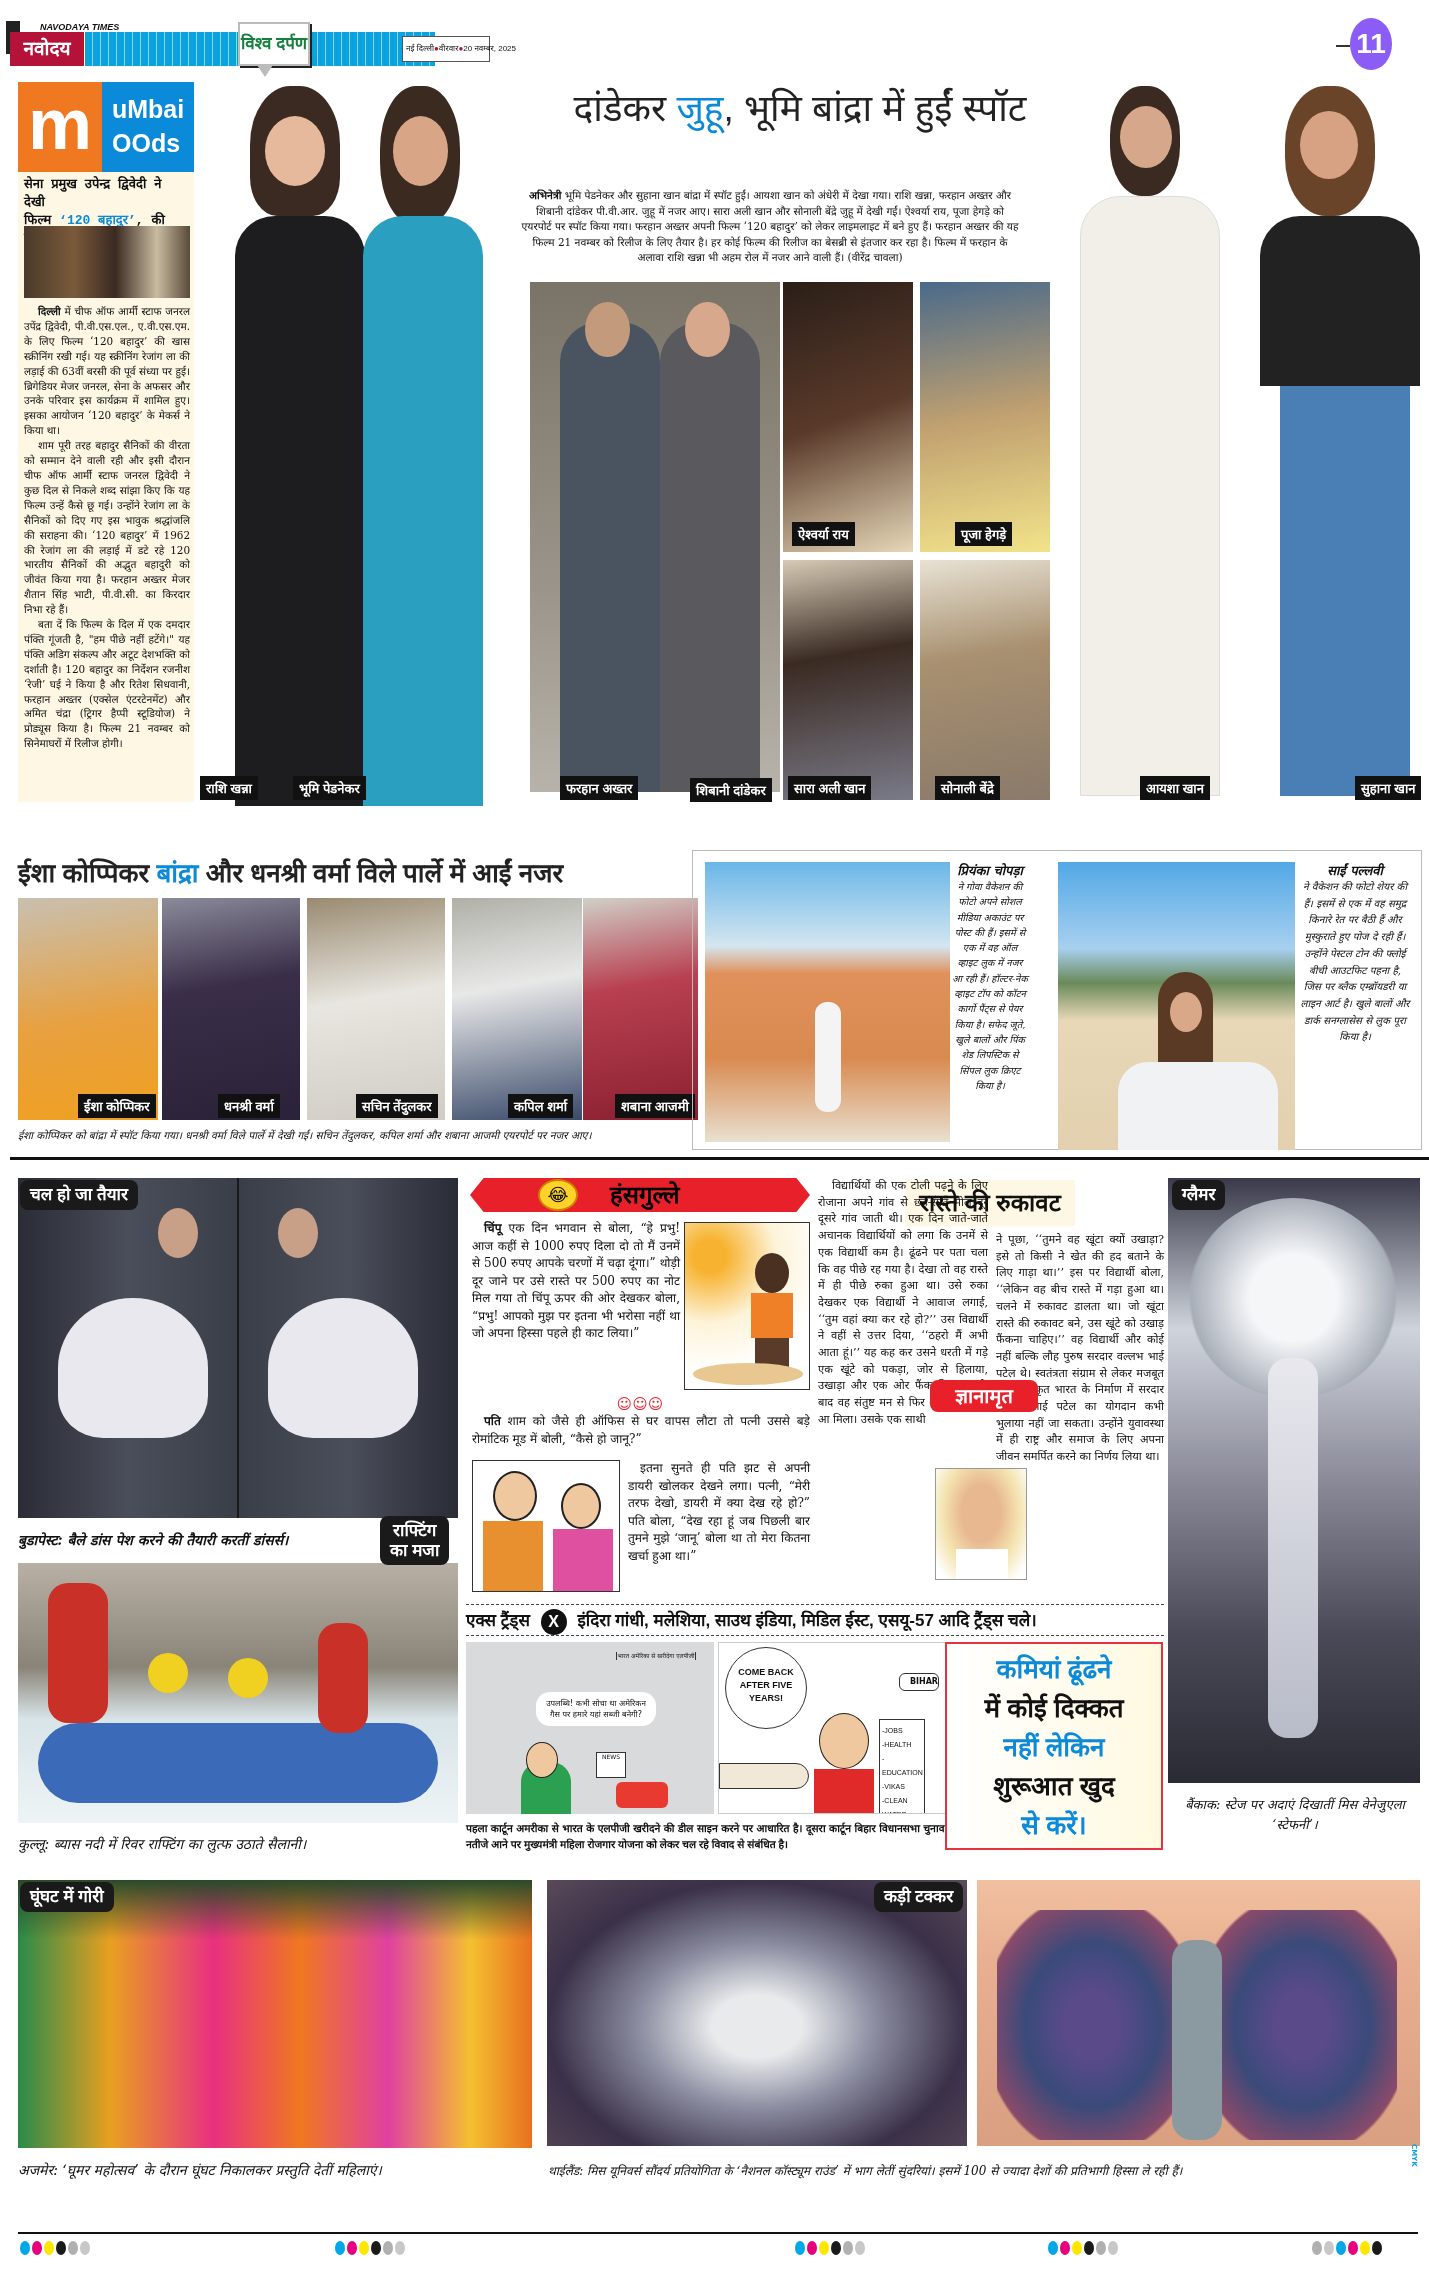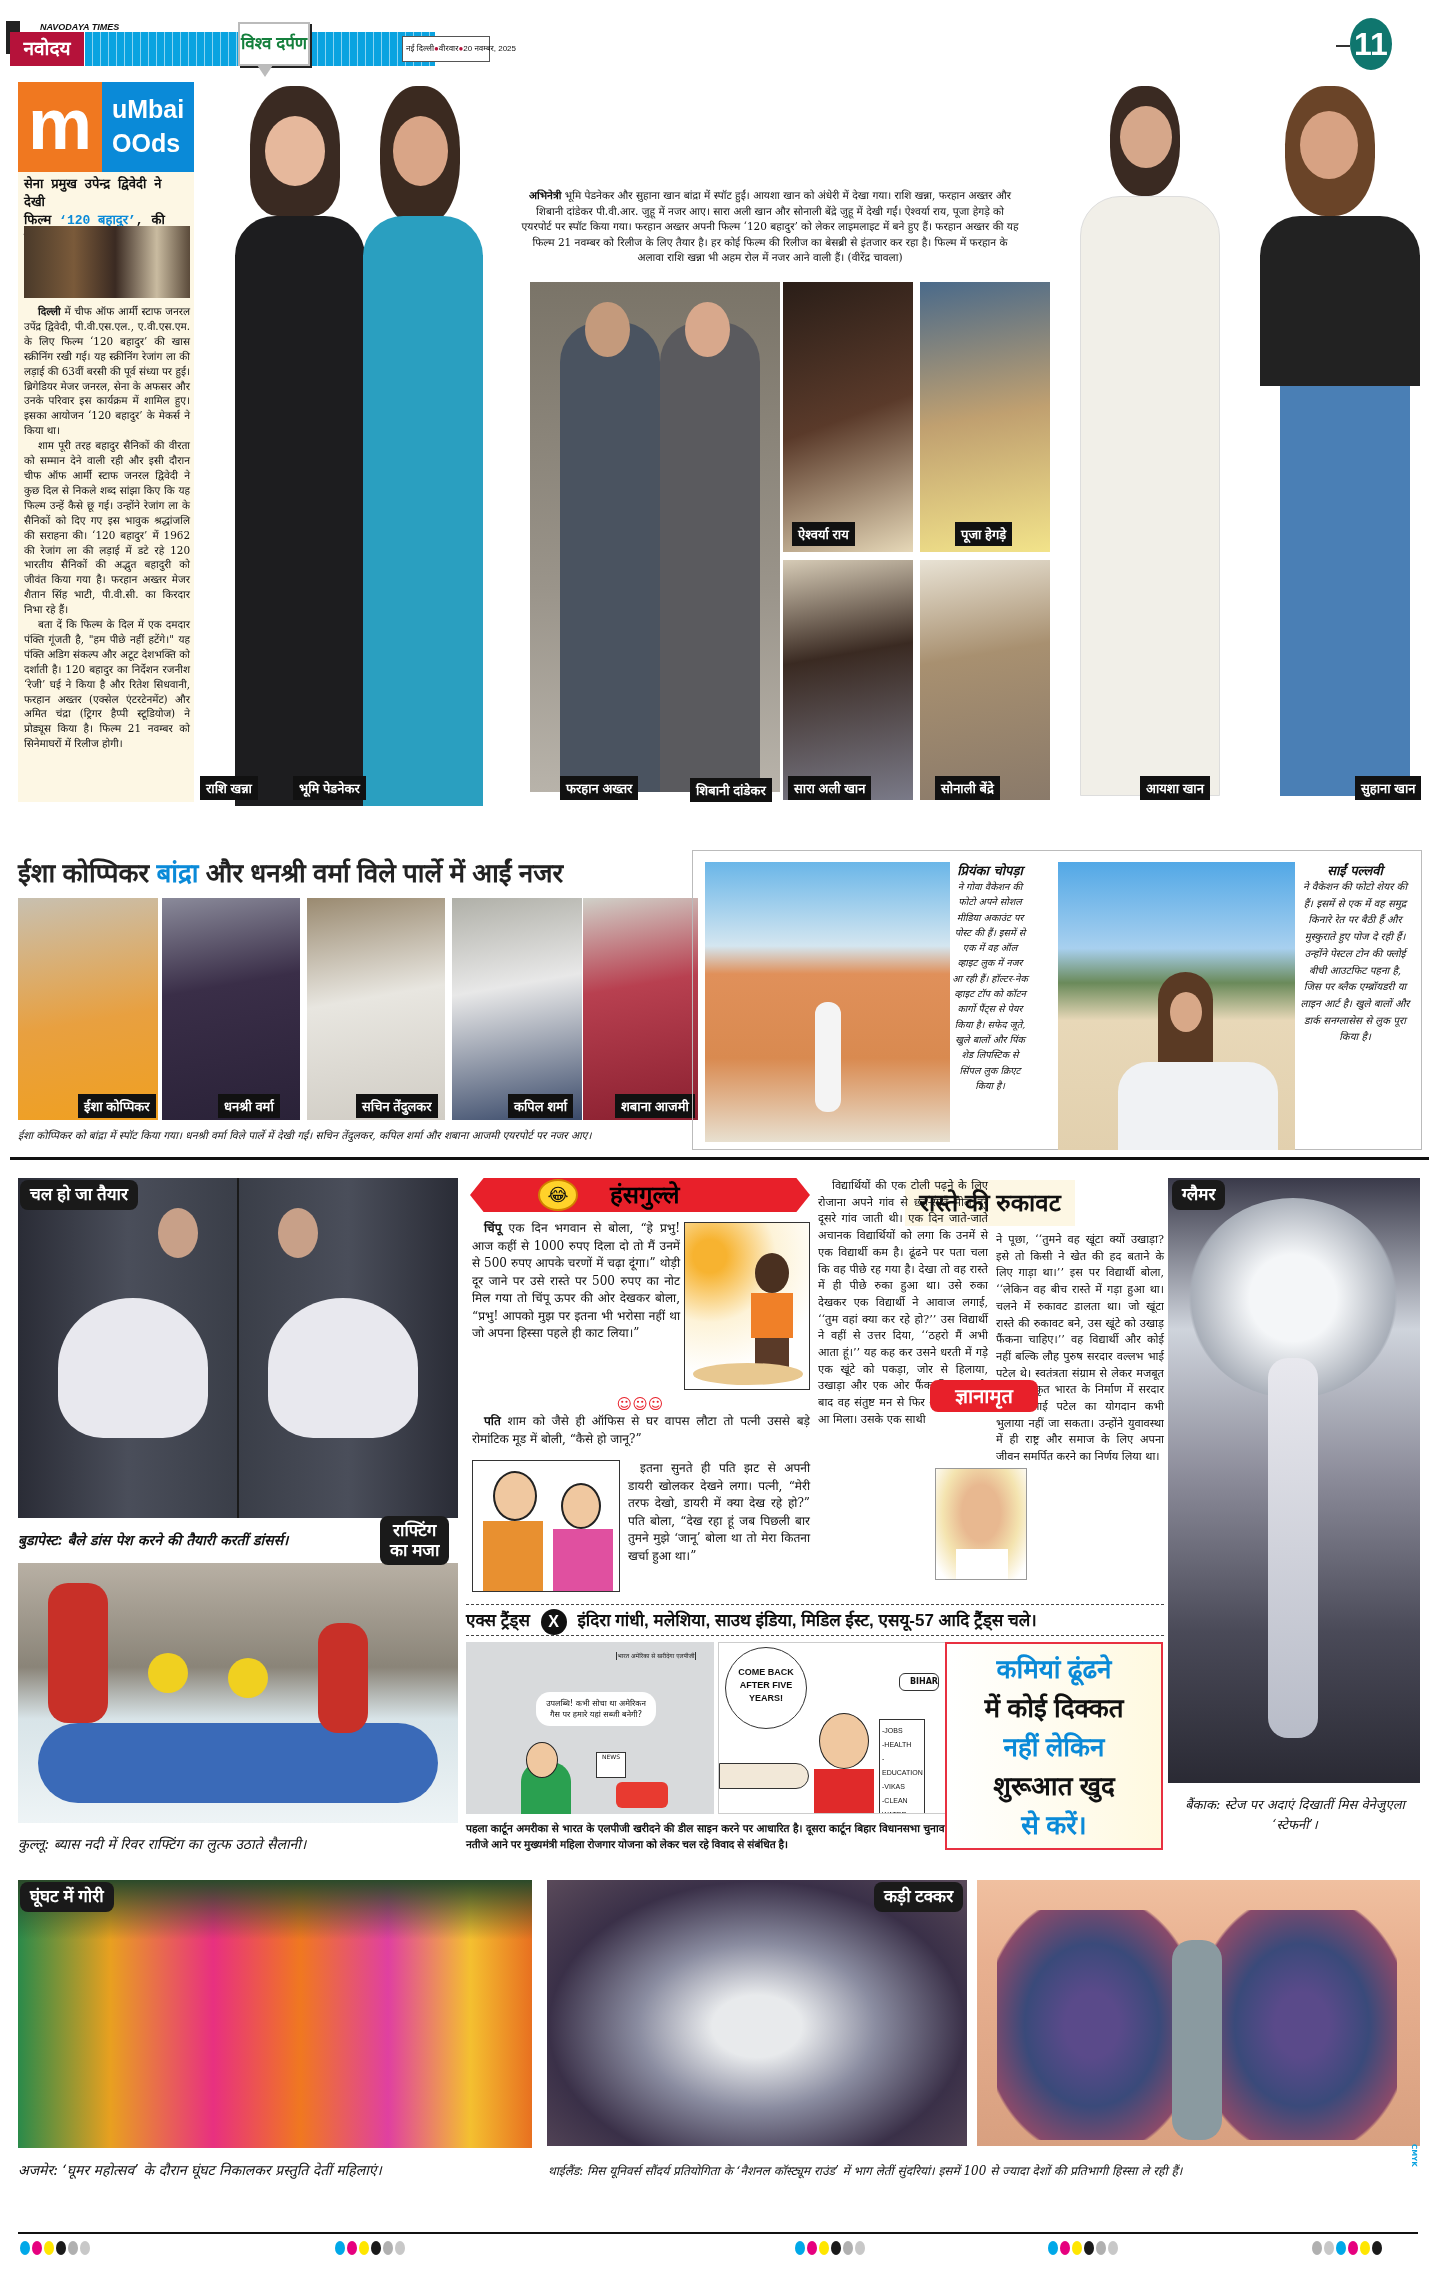--- a/index.html
+++ b/index.html
@@ -35,21 +35,21 @@
 [data-name="masthead"] [data-name="brand-small"]{left:108px;top:20px;font-size:10px}
 [data-name="masthead"] [data-name="corner-mark"]{left:18px;top:19px;width:20px;height:36px}
 [data-name="masthead"] [data-name="brand-logo"]{left:28px;top:29px;width:200px;height:33px;font-size:24px;line-height:33px}
 [data-name="masthead"] [data-name="stripe-bar-left"]{left:232px;top:29px;width:420px;height:33px}
 [data-name="masthead"] [data-name="stripe-bar-right"]{left:847px;top:29px;width:330px;height:33px}
 [data-name="masthead"] [data-name="section-title"]{left:652px;top:20px;width:190px;height:44px}
 [data-name="masthead"] [data-name="section-title-text"]{font-size:28px}
 [data-name="masthead"] [data-name="section-pointer"]{left:702px;top:64px}
 [data-name="masthead"] [data-name="dateline"]{left:1098px;top:32px;width:236px;height:30px;font-size:13px;line-height:28px;padding-left:8px}
 </style>
-<div class="abs" data-name="page-number-badge" style="left:1350px;top:18px;width:42px;height:52px;border-radius:50%;background:#0f766e;color:#fff;font-weight:bold;font-size:32px;text-align:center;line-height:52px;font-family:'Liberation Sans',sans-serif">
+<div class="abs" data-name="page-number-badge" style="left:1350px;top:18px;width:42px;height:52px;border-radius:50%;background:#8b5cf6;color:#fff;font-weight:bold;font-size:28px;text-align:center;line-height:52px;font-family:'Liberation Sans',sans-serif">
   <span data-name="page-number">11</span>
 </div>
 <div class="abs" data-name="page-number-line" style="left:1336px;top:45px;width:14px;height:2px;background:#333"></div>
 
 <div class="abs" data-name="mumbai-oods-box" style="left:18px;top:82px;width:176px;height:720px;background:#fdf7e4">
   <div class="abs" data-name="mumbai-oods-logo" style="left:0;top:0;width:176px;height:90px">
     <div class="abs" data-name="logo-orange" style="left:0;top:0;width:84px;height:90px;background:#f07820;color:#fff;font-weight:bold;font-size:72px;line-height:84px;text-align:center;font-family:'Liberation Sans',sans-serif">
       <span data-name="logo-letter">m</span>
     </div>
     <div class="abs" data-name="logo-blue" style="left:84px;top:0;width:92px;height:90px;background:#0a8ad8;color:#fff;font-weight:bold;font-size:25px;line-height:34px;padding:10px 0 0 10px;font-family:'Liberation Sans',sans-serif">
@@ -63,20 +63,21 @@
   </div>
   <div class="photo" data-name="army-chief-photo" style="left:6px;top:144px;width:166px;height:72px;background:linear-gradient(90deg,#4a3a2a,#7a5a3a 30%,#3a2a22 55%,#c9bba0 80%,#5a4a3a)"></div>
   <div class="abs body-text" data-name="mumbai-oods-body" style="left:6px;top:222px;width:166px;font-size:10.4px;line-height:14.9px">
     <p style="text-indent:14px"><b>दिल्ली</b><span> में चीफ ऑफ आर्मी स्टाफ जनरल उपेंद्र द्विवेदी, पी.वी.एस.एल., ए.वी.एस.एम. के लिए फिल्म ‘120 बहादुर’ की खास स्क्रीनिंग रखी गई। यह स्क्रीनिंग रेजांग ला की लड़ाई की 63वीं बरसी की पूर्व संध्या पर हुई। ब्रिगेडियर मेजर जनरल, सेना के अफसर और उनके परिवार इस कार्यक्रम में शामिल हुए। इसका आयोजन ‘120 बहादुर’ के मेकर्स ने किया था।</span></p>
     <p style="text-indent:14px">शाम पूरी तरह बहादुर सैनिकों की वीरता को सम्मान देने वाली रही और इसी दौरान चीफ ऑफ आर्मी स्टाफ जनरल द्विवेदी ने कुछ दिल से निकले शब्द सांझा किए कि यह फिल्म उन्हें कैसे छू गई। उन्होंने रेजांग ला के सैनिकों को दिए गए इस भावुक श्रद्धांजलि की सराहना की। ‘120 बहादुर’ में 1962 की रेजांग ला की लड़ाई में डटे रहे 120 भारतीय सैनिकों की अद्भुत बहादुरी को जीवंत किया गया है। फरहान अख्तर मेजर शैतान सिंह भाटी, पी.वी.सी. का किरदार निभा रहे हैं।</p>
     <p style="text-indent:14px">बता दें कि फिल्म के दिल में एक दमदार पंक्ति गूंजती है, "हम पीछे नहीं हटेंगे।" यह पंक्ति अडिग संकल्प और अटूट देशभक्ति को दर्शाती है। 120 बहादुर का निर्देशन रजनीश ‘रेजी’ घई ने किया है और रितेश सिधवानी, फरहान अख्तर (एक्सेल एंटरटेनमेंट) और अमित चंद्रा (ट्रिगर हैप्पी स्टूडियोज) ने प्रोड्यूस किया है। फिल्म 21 नवम्बर को सिनेमाघरों में रिलीज होगी।</p>
   </div>
 </div>
 
 <div class="abs" data-name="main-headline" style="left:480px;top:86px;width:640px;text-align:center;font-size:37px;line-height:46px;font-family:'Liberation Sans',sans-serif;color:#222">
+  <div><span>दांडेकर </span><span style="color:#0a8ad8">जुहू</span><span>, भूमि बांद्रा में हुईं स्पॉट</span></div>
 </div>
 <div class="abs body-text" data-name="main-story-body" style="left:520px;top:188px;width:500px;font-size:10.5px;line-height:15.5px;text-align:center">
   <b>अभिनेत्री</b><span> भूमि पेडनेकर और सुहाना खान बांद्रा में स्पॉट हुईं। आयशा खान को अंधेरी में देखा गया। राशि खन्ना, फरहान अख्तर और शिबानी दांडेकर पी.वी.आर. जुहू में नजर आए। सारा अली खान और सोनाली बेंद्रे जुहू में देखी गईं। ऐश्वर्या राय, पूजा हेगड़े को एयरपोर्ट पर स्पॉट किया गया। फरहान अख्तर अपनी फिल्म ‘120 बहादुर’ को लेकर लाइमलाइट में बने हुए हैं। फरहान अख्तर की यह फिल्म 21 नवम्बर को रिलीज के लिए तैयार है। हर कोई फिल्म की रिलीज का बेसब्री से इंतजार कर रहा है। फिल्म में फरहान के अलावा राशि खन्ना भी अहम रोल में नजर आने वाली हैं। (वीरेंद्र चावला)</span>
 </div>
 
 <div class="photo" data-name="rashi-khanna-photo" style="left:195px;top:86px;width:200px;height:720px;">
   <div class="abs" style="left:55px;top:0;width:90px;height:130px;border-radius:45% 45% 30% 30%;background:#3a2a22"></div>
   <div class="abs" style="left:70px;top:30px;width:60px;height:70px;border-radius:50%;background:#e6b89c"></div>
   <div class="abs" style="left:40px;top:130px;width:130px;height:590px;background:#1d1d1f;border-radius:40px 40px 0 0"></div>
 </div>

